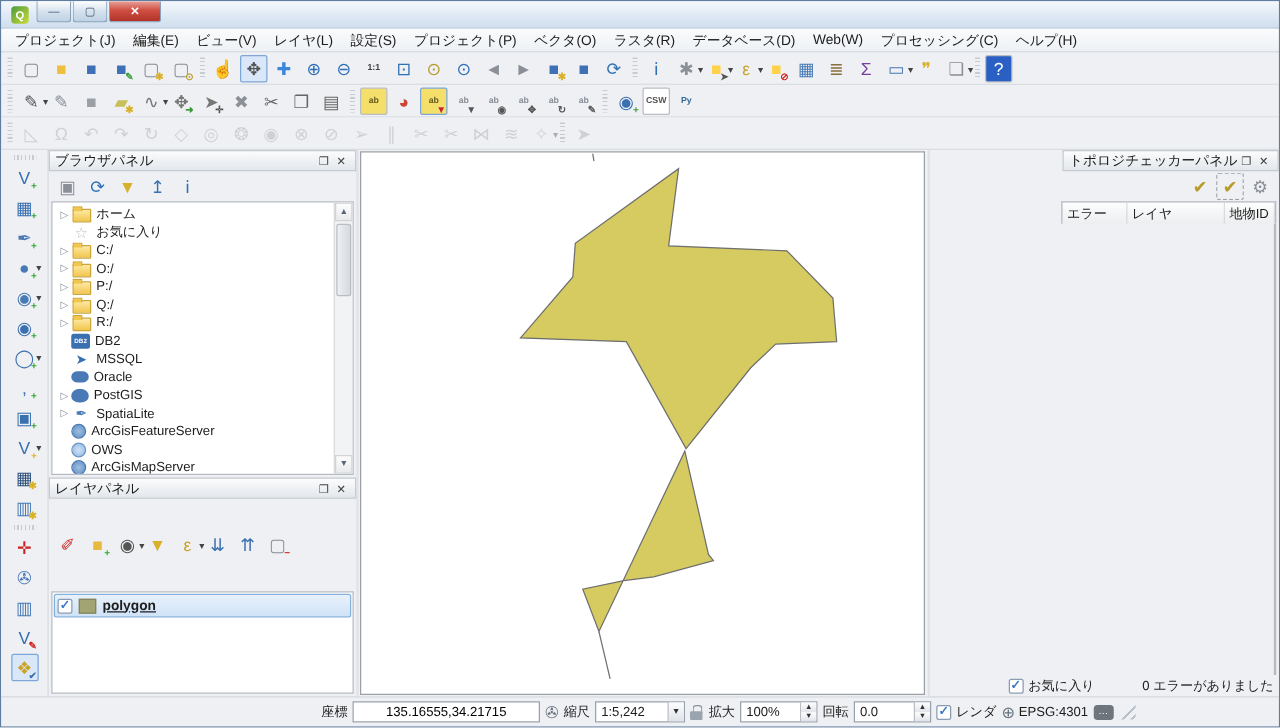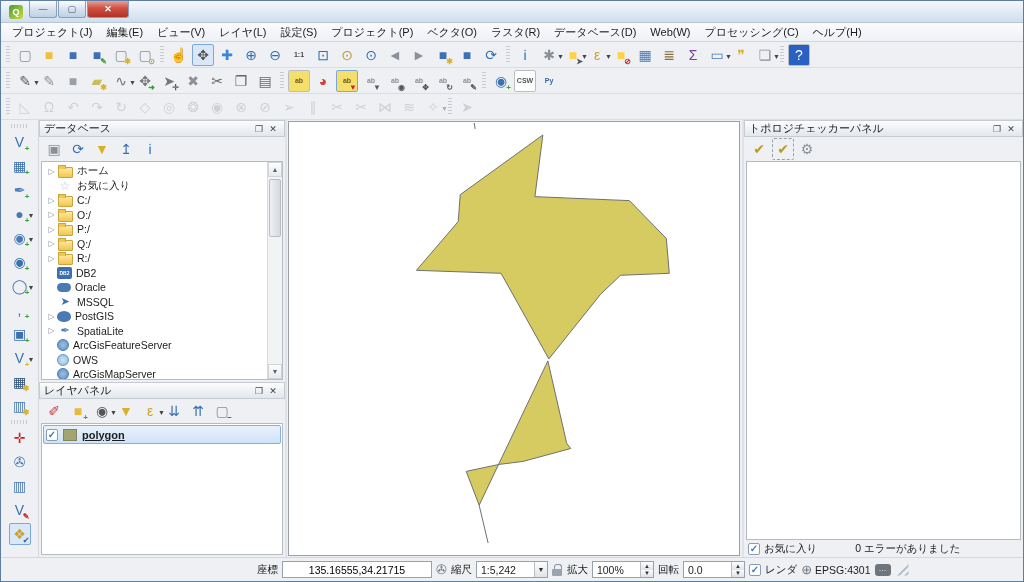--- a/index.html
+++ b/index.html
@@ -44,21 +44,21 @@
 
   .left-col { width:248px; display:flex; flex-direction:column; border-right:2px solid #dfe2e6; min-height:0; }
   .panel { background:#eef0f3; display:flex; flex-direction:column; min-height:0; }
   .panel-title { height:17px; display:flex; align-items:center; padding:0 4px; background:linear-gradient(#fbfcfd,#e3e7ec); border:1px solid #c6cbd1; font-size:11px; }
   .panel-title .t { flex:1; }
   .pbtn { width:14px; height:13px; display:flex; align-items:center; justify-content:center; font-size:9px; color:#444; }
   .panel-toolbar { height:24px; display:flex; align-items:center; padding:0 3px; }
   .panel-body { flex:1; background:#fff; border:1px solid #b6bbc2; margin:0 2px 2px 2px; position:relative; overflow:hidden; }
 
   #browser-panel { height:262px; }
-  #layers-panel { flex:1; }
+  #layers-panel { flex:1;gap:25px; }
 
   
   .tree { padding-top:2px; font-size:10.5px; }
   .tree-row { height:14.5px; display:flex; align-items:center; padding-left:4px; }
   .expander { width:11px; font-size:8px; color:#8a8f98; text-align:center; }
   .tree-icon { width:16px; height:12px; position:relative; margin-right:4px; display:flex; align-items:center; justify-content:center; }
   .ic-folder { }
   .ic-folder::before { content:""; position:absolute; left:1px; top:2px; width:13px; height:9px; background:linear-gradient(#fde9a2,#f2c64f); border:1px solid #caa53a; border-radius:1px; }
   .ic-folder::after { content:""; position:absolute; left:1px; top:0px; width:6px; height:3px; background:#f2c64f; border:1px solid #caa53a; border-bottom:none; border-radius:1px 1px 0 0; }
   .ic-star::before { content:"☆"; color:#b9bfc8; font-size:12px; }
@@ -85,21 +85,21 @@
   .swatch { width:14px; height:12px; border:1px solid #82855f; }
   .layer-label { font-weight:bold; text-decoration:underline; font-size:11px; }
 
   
   .canvas-wrap { flex:1; position:relative; background:#eef0f3; padding:1px; min-width:0; }
   .map-canvas { position:absolute; inset:1px 2px 1px 1px; background:#fff; border:1px solid #9aa0a6; }
   .map-canvas svg { width:100%; height:100%; display:block; }
 
   
   .right-col { width:281px; display:flex; flex-direction:column; border-left:2px solid #dfe2e6; min-height:0; }
-  #topology-panel { flex:1; }
+  #topology-panel { flex:1;align-items:flex-end; }
   .tp-header { display:flex; height:18px; margin:0 2px; border:1px solid #b6bbc2; border-bottom:none; background:linear-gradient(#fdfdfd,#eceef0); }
   .tp-col { padding:2px 4px; font-size:10.5px; border-right:1px solid #d8dadd; }
   .tp-col:nth-child(1){ width:52px; } .tp-col:nth-child(2){ width:78px; } .tp-col:nth-child(3){ flex:1; text-align:center; }
   .tp-body { flex:1; background:#fff; border:1px solid #b6bbc2; margin:0 2px; }
   .tp-bottom { height:17px; display:flex; align-items:center; gap:4px; padding:1px 4px; font-size:10.5px; }
   .tp-status { margin-left:34px; }
 
   
   .statusbar { height:24px; background:#eef0f3; border-top:1px solid #d4d8dd; display:flex; align-items:center; font-size:10.5px; padding:0 4px; gap:4px; }
   .sb-spacer { width:248px; }
@@ -501,21 +501,21 @@
           <span class="tbtn pressed">
             <span class="g" style="color: rgb(201, 162, 39);">❖</span>
             <span class="bdg" style="color: rgb(58, 111, 176);">✔</span>
           </span>
         </div>
       </div>
 
     <div class="left-col">
       <div class="panel" id="browser-panel">
         <div class="panel-title">
-          <span class="t">データベース</span>
+          <span class="t">ブラウザパネル</span>
           <span class="pbtn">❐</span>
           <span class="pbtn">✕</span>
         </div>
         <div class="panel-toolbar" id="browser-toolbar">
             <span class="tbtn">
               <span class="g" style="color: rgb(138, 143, 152);">▣</span>
             </span>
             <span class="tbtn">
               <span class="g" style="color: rgb(47, 111, 183);">⟳</span>
             </span>
@@ -566,27 +566,27 @@
                 <span class="tree-icon ic-folder"></span>
                 <span class="tree-label">R:/</span>
               </div>
               <div class="tree-row">
                 <span class="expander"></span>
                 <span class="tree-icon ic-db2"></span>
                 <span class="tree-label">DB2</span>
               </div>
               <div class="tree-row">
                 <span class="expander"></span>
+                <span class="tree-icon ic-mssql"></span>
+                <span class="tree-label">MSSQL</span>
+              </div>
+              <div class="tree-row">
+                <span class="expander"></span>
                 <span class="tree-icon ic-oracle"></span>
                 <span class="tree-label">Oracle</span>
-              </div>
-              <div class="tree-row">
-                <span class="expander"></span>
-                <span class="tree-icon ic-mssql"></span>
-                <span class="tree-label">MSSQL</span>
               </div>
               <div class="tree-row">
                 <span class="expander">▷</span>
                 <span class="tree-icon ic-postgis"></span>
                 <span class="tree-label">PostGIS</span>
               </div>
               <div class="tree-row">
                 <span class="expander">▷</span>
                 <span class="tree-icon ic-spatialite"></span>
                 <span class="tree-label">SpatiaLite</span>
@@ -683,20 +683,25 @@
         <div class="panel-toolbar" id="topology-toolbar">
             <span class="tbtn">
               <span class="g" style="color: rgb(184, 154, 42);">✔</span>
             </span>
             <span class="tbtn dashed">
               <span class="g" style="color: rgb(184, 154, 42);">✔</span>
             </span>
             <span class="tbtn">
               <span class="g" style="color: rgb(138, 143, 152);">⚙</span>
             </span>
+          </div>
+        <div class="tp-header" id="topology-header">
+            <span class="tp-col">エラー</span>
+            <span class="tp-col">レイヤ</span>
+            <span class="tp-col">地物ID</span>
           </div>
         <div class="tp-body"></div>
         <div class="tp-bottom">
           <span class="cb" id="cb-errors">✓</span>
           <span class="chk-label">お気に入り</span>
           <span class="tp-status">0 エラーがありました</span>
         </div>
       </div>
     </div>
   </div>

